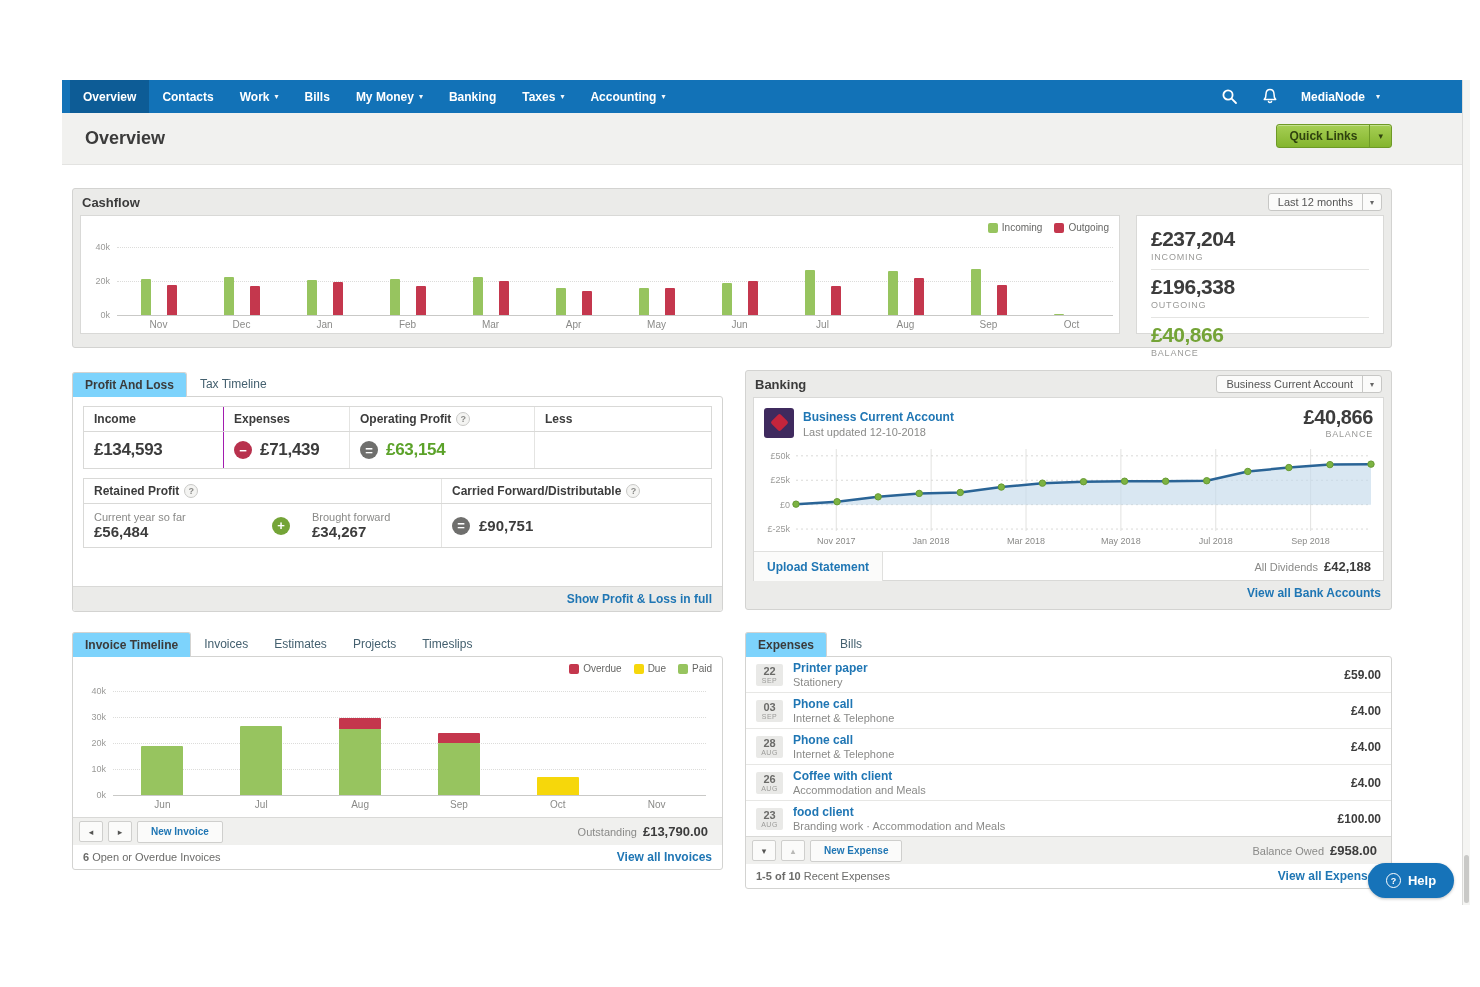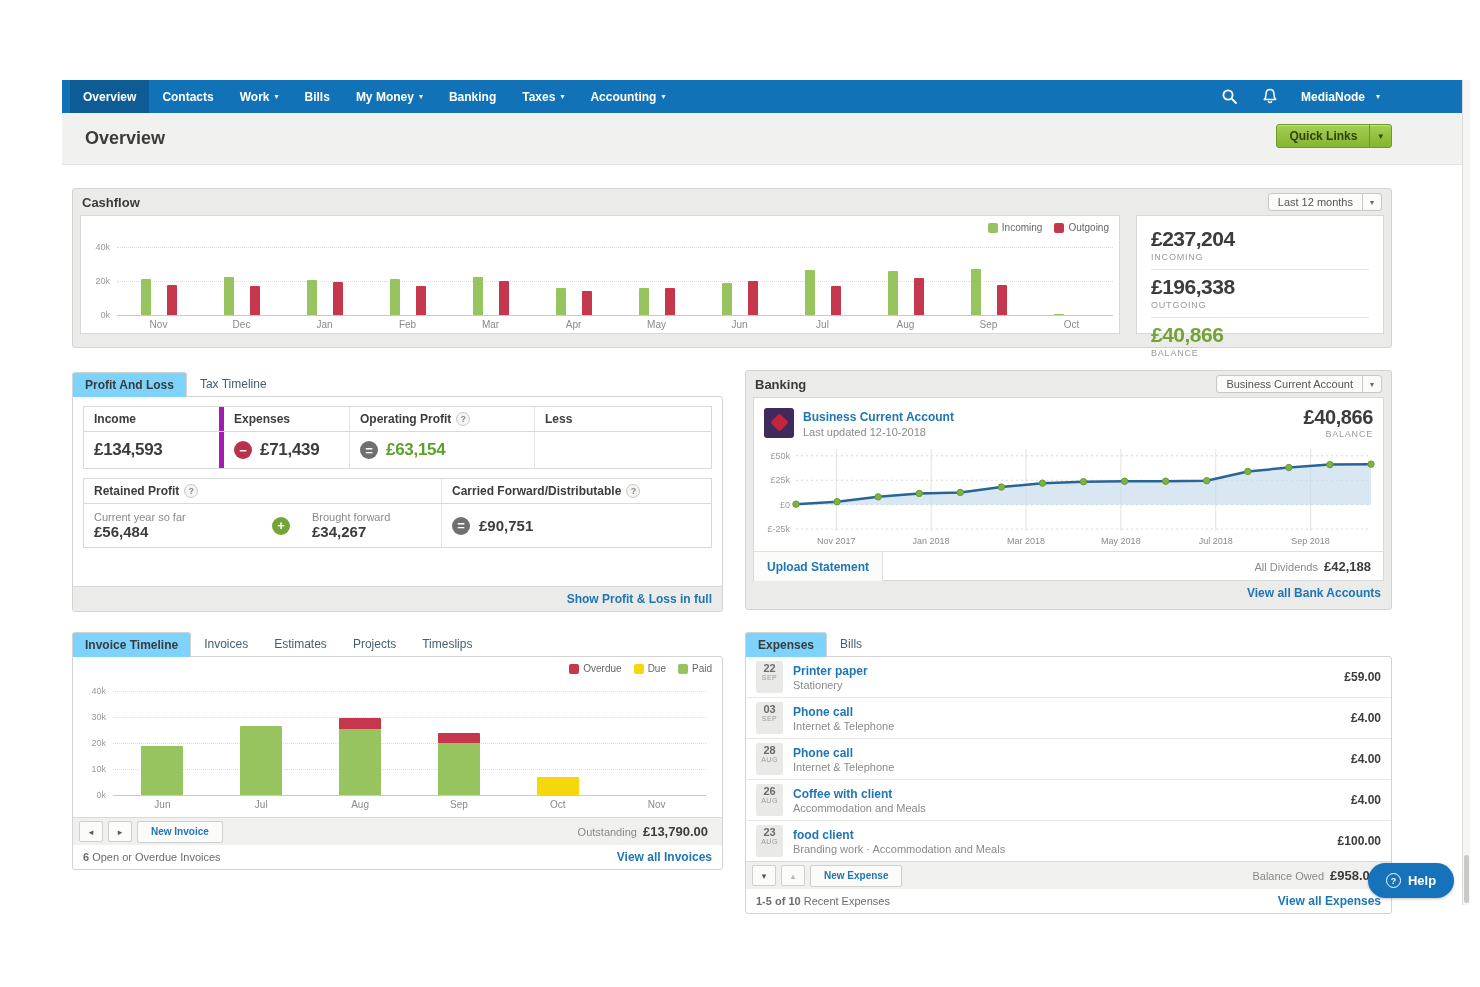--- a/index.html
+++ b/index.html
@@ -59,21 +59,21 @@
   .tab-body { background:#ffffff; border:1px solid #d3d3d1; border-radius:0 3px 3px 3px; display:flex; flex-direction:column; }
 
   
   #pl-panel { left:10px; top:292px; width:651px; }
   #pl-body { height:216px; }
   .pl-table { margin:9px 10px 0 10px; border:1px solid #d9d9d7; }
   .pl-head { display:flex; border-bottom:1px solid #d9d9d7; }
   .pl-head > div { font-size:12px; font-weight:bold; color:#3c3c3c; padding:5px 10px; display:flex; align-items:center; gap:5px; }
   .pl-vals { display:flex; }
   .pl-vals > div { padding:8px 10px; display:flex; align-items:center; gap:8px; }
-  .col-income { width:140px; border-right:5px solid #a21caf; }
+  .col-income { width:140px; border-right:1px solid #a21caf; }
   .col-expenses { width:126px; border-right:1px solid #e4e4e2; }
   .col-operating { width:185px; border-right:1px solid #e4e4e2; }
   .col-less { flex:1; }
   .big-amount { font-size:17px; font-weight:bold; color:#3c3c3c; letter-spacing:-.3px; }
   .amount-green { color:#5ba229; }
   .op-circle { min-width:18px; width:18px; height:18px; border-radius:50%; color:#fff; font-size:13px; font-weight:bold; display:inline-flex; align-items:center; justify-content:center; line-height:1; }
   .op-minus { background:#b8314d; }
   .op-plus  { background:#74a437; }
   .op-eq    { background:#6f6f6d; }
   .help-circle { width:14px; height:14px; border-radius:50%; background:#f4f4f2; border:1px solid #c9c9c7; color:#8a8a88; font-size:9px; display:inline-flex; align-items:center; justify-content:center; }
@@ -121,21 +121,21 @@
   .strip-btn { background:#fbfbfa; border:1px solid #cfcfcd; border-radius:2px; height:21px; min-width:24px; display:flex; align-items:center; justify-content:center; font-size:9px; color:#555553; cursor:pointer; }
   .strip-btn.wide { padding:10px 13px; font-size:10px;align-items:center; }
   .strip-right { margin-left:auto; padding-right:8px; font-size:11px; color:#8a8a88; display:flex; align-items:baseline; gap:6px; }
   .strip-right b { font-size:13px; color:#3c3c3c; }
 
   
   #expenses-panel { left:683px; top:552px; width:647px; }
   #expense-list { display:flex; flex-direction:column; }
   .expense-row { display:flex; align-items:center; padding:4px 10px; border-bottom:1px solid #e7e7e5; min-height:33px; }
   .expense-row:last-child { border-bottom:none; }
-  .date-badge { width:27px; height:32px; background:#e9e9e7; border-radius:2px; text-align:center; margin-right:10px; padding-top:2px; }
+  .date-badge { width:27px; height:22px; background:#e9e9e7; border-radius:2px; text-align:center; margin-right:10px; padding-top:2px; }
   .date-day { font-size:11px; font-weight:bold; color:#6b6b69; line-height:11px; }
   .date-month { font-size:7px; color:#9a9a98; letter-spacing:.5px; }
   .expense-mid { display:flex; flex-direction:column; }
   .expense-title { font-size:12px; }
   .expense-subtitle { font-size:11px; color:#8a8a88; margin-top:1px; }
   .expense-amount { margin-left:auto; font-size:12px; font-weight:bold; color:#3c3c3c; }
 
   
   .help-btn { position:absolute; left:1306px; top:783px; width:86px; height:35px; background:#1673b9; border-radius:18px; display:flex; align-items:center; justify-content:center; gap:7px; color:#fff; font-size:13px; font-weight:bold; cursor:pointer; box-shadow:0 1px 3px rgba(0,0,0,.25); }
   .help-q { width:15px; height:15px; border:1.5px solid #ffffff; border-radius:50%; font-size:9px; font-weight:bold; display:flex; align-items:center; justify-content:center; }

